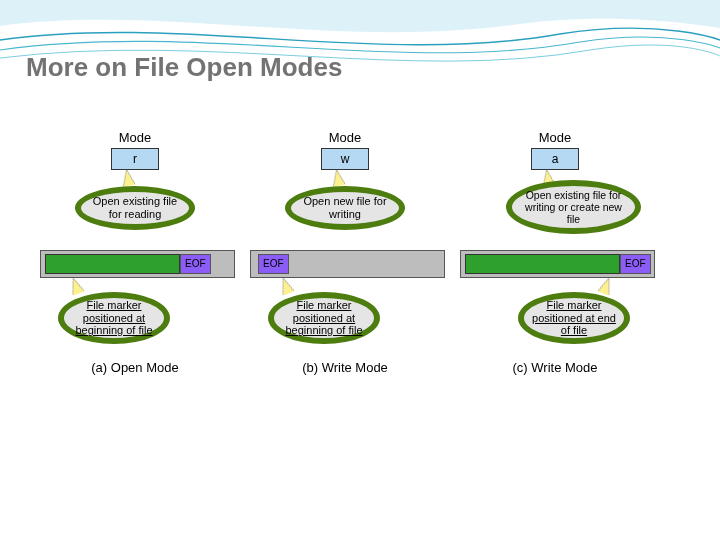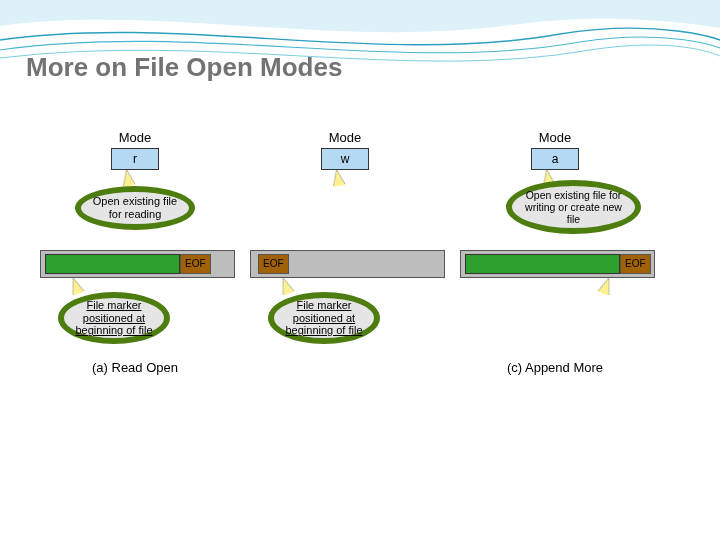--- a/index.html
+++ b/index.html
@@ -102,21 +102,21 @@
   top: 124px;
   left: 15px;
   height: 20px;
   background: #2da02d;
   border: 1px solid #333;
 }
 .eof-box {
   position: absolute;
   top: 124px;
   height: 20px;
-  background: #a16207;
+  background: #8b5cf6;
   border: 1px solid #555;
   font-size: 10px;
   text-align: center;
   line-height: 18px;
   padding: 0 4px;
   color: #000;
 }
 .callout2 { top: 162px; left: 28px; width: 112px; height: 52px; text-decoration: underline; }
 .callout2-tail {
   position: absolute;
@@ -164,39 +164,42 @@
   <div class="mode-col col-a">
     <div class="mode-label">Mode</div>
     <div class="mode-box">r</div>
     <div class="callout1-tail"></div>
     <div class="callout callout1">Open existing file for reading</div>
     <div class="file-bar-bg"></div>
     <div class="file-bar-green"></div>
     <div class="eof-box">EOF</div>
     <div class="callout2-tail"></div>
     <div class="callout callout2">File marker positioned at beginning of file</div>
-    <div class="caption">(a) Read Open</div>
+    <div class="caption">(a) Open Mode</div>
   </div>
 
   <div class="mode-col col-b">
     <div class="mode-label">Mode</div>
     <div class="mode-box">w</div>
     <div class="callout1-tail"></div>
+    <div class="callout callout1">Open new file for writing</div>
     <div class="file-bar-bg"></div>
 
     <div class="eof-box">EOF</div>
     <div class="callout2-tail"></div>
     <div class="callout callout2">File marker positioned at beginning of file</div>
+    <div class="caption">(b) Write Mode</div>
   </div>
 
   <div class="mode-col col-c">
     <div class="mode-label">Mode</div>
     <div class="mode-box">a</div>
     <div class="callout1-tail"></div>
     <div class="callout callout1">Open existing file for writing or create new file</div>
     <div class="file-bar-bg"></div>
     <div class="file-bar-green"></div>
     <div class="eof-box">EOF</div>
     <div class="callout2-tail"></div>
-    <div class="caption">(c) Append More</div>
+    <div class="callout callout2">File marker positioned at end of file</div>
+    <div class="caption">(c) Write Mode</div>
   </div>
 
 </div>
 
 </body></html>

